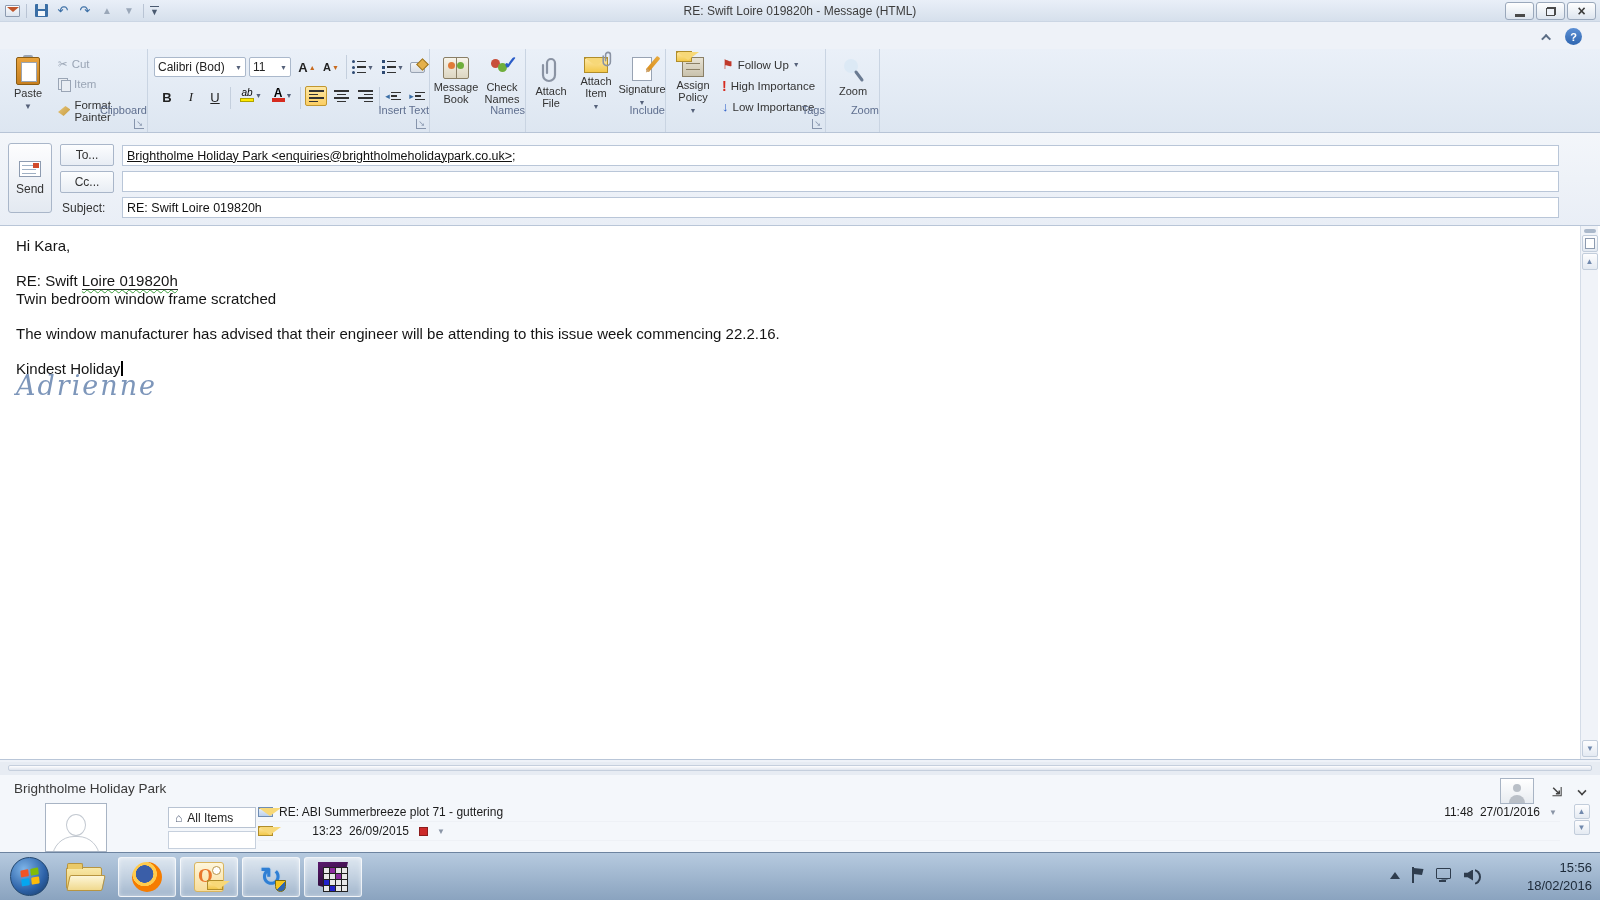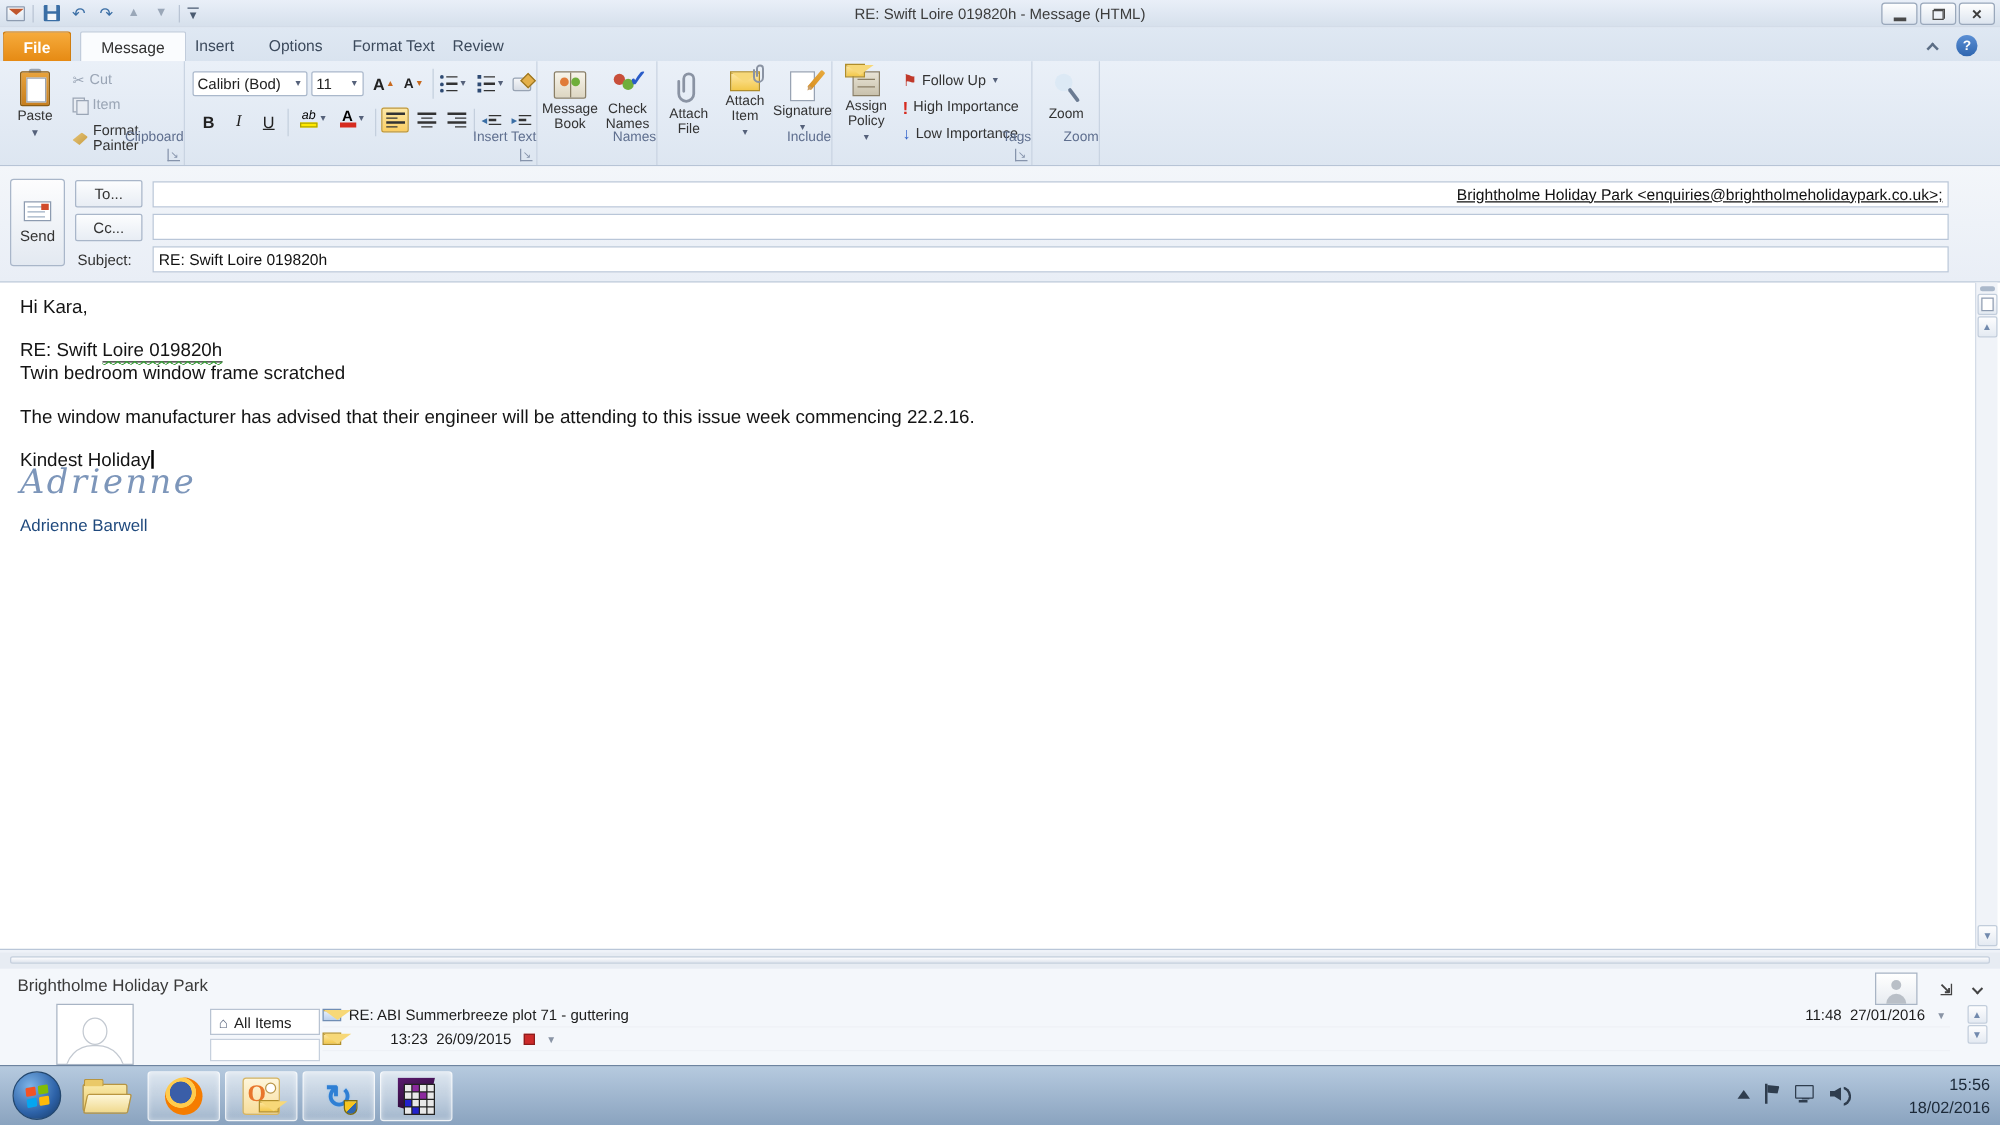--- a/index.html
+++ b/index.html
@@ -240,28 +240,20 @@
         </div>
       <div class="wbtn">
           <span class="ic-restore"></span>
         </div>
       <div class="wbtn">
           <span class="ic-close">×</span>
         </div>
     </div>
   </div>
 
-  <div class="tabrow">
-    <div class="tab tab-file">File</div>
-    <div class="tab tab-active" style="left:64px;">Message</div>
-    <div class="tab" style="left:140px;">Insert</div>
-    <div class="tab" style="left:199px;">Options</div>
-    <div class="tab" style="left:266px;">Format Text</div>
-    <div class="tab" style="left:346px;">Review</div>
-  </div>
   <div class="ribbon-collapse">
       <span class="chev-up"></span>
     </div>
   <div class="help-btn">?</div>
 
   <div class="ribbon">
 
     <div class="rgroup" style="width:148px;">
       <div class="bigbtn" style="left:6px; top:4px; width:44px; height:62px;">
         <span class="clipboard-ic">
@@ -498,21 +490,21 @@
 
     <div style="flex:1;"></div>
   </div>
 
   <div class="compose-head">
     <div class="send-btn">
       <span class="send-ic"></span>
       <span>Send</span>
     </div>
     <div class="fieldbtn" style="top:11px;">To...</div>
-    <div class="field" style="top:12px;justify-content:flex-end;">
+    <div class="field" style="top:12px;">
       <span class="to-text">Brightholme Holiday Park &lt;enquiries@brightholmeholidaypark.co.uk&gt;;</span>
     </div>
     <div class="fieldbtn" style="top:38px;">Cc...</div>
     <div class="field" style="top:38px;">
       <span></span>
     </div>
     <div class="subj-label" style="top:68px;">Subject:</div>
     <div class="field" style="top:64px;">
       <span>RE: Swift Loire  019820h</span>
     </div>
@@ -523,21 +515,20 @@
       <p>Hi Kara,</p>
       <div class="gap"></div>
       <p><span>RE: Swift </span><span class="squiggly">Loire  019820h</span></p>
       <p>Twin bedroom window frame scratched</p>
       <div class="gap"></div>
       <p>The window manufacturer has advised that their engineer will be attending to this issue week commencing 22.2.16.</p>
       <div class="gap"></div>
       <p><span>Kindest Holiday</span><span class="cursor"></span></p>
       <p class="sig-script">Adrienne</p>
       <div class="gap"></div>
-      <p class="sig-blue">Adrienne Barwell</p>
     </div>
     <div class="vscroll">
       <div class="split-handle"></div>
       <div class="scr-btn">
           <span class="scr-doc"></span>
         </div>
       <div class="scr-btn">▲</div>
       <div class="scr-btn scr-down">▼</div>
     </div>
   </div>

